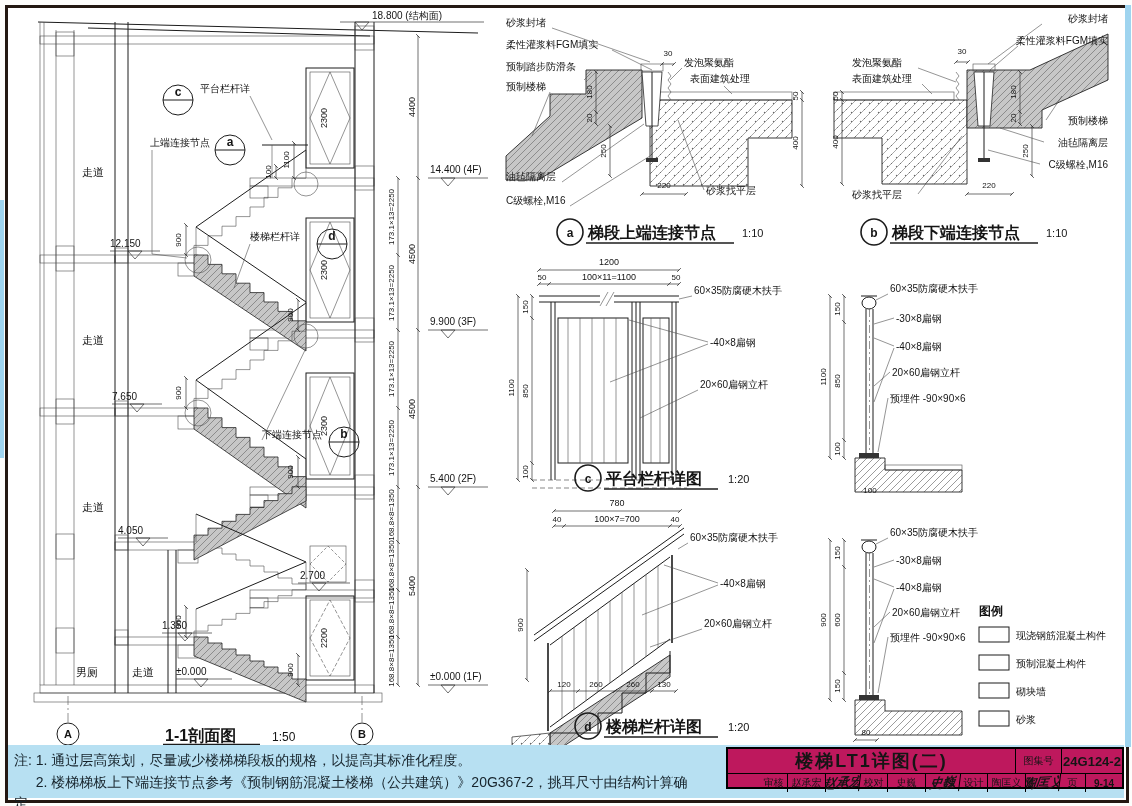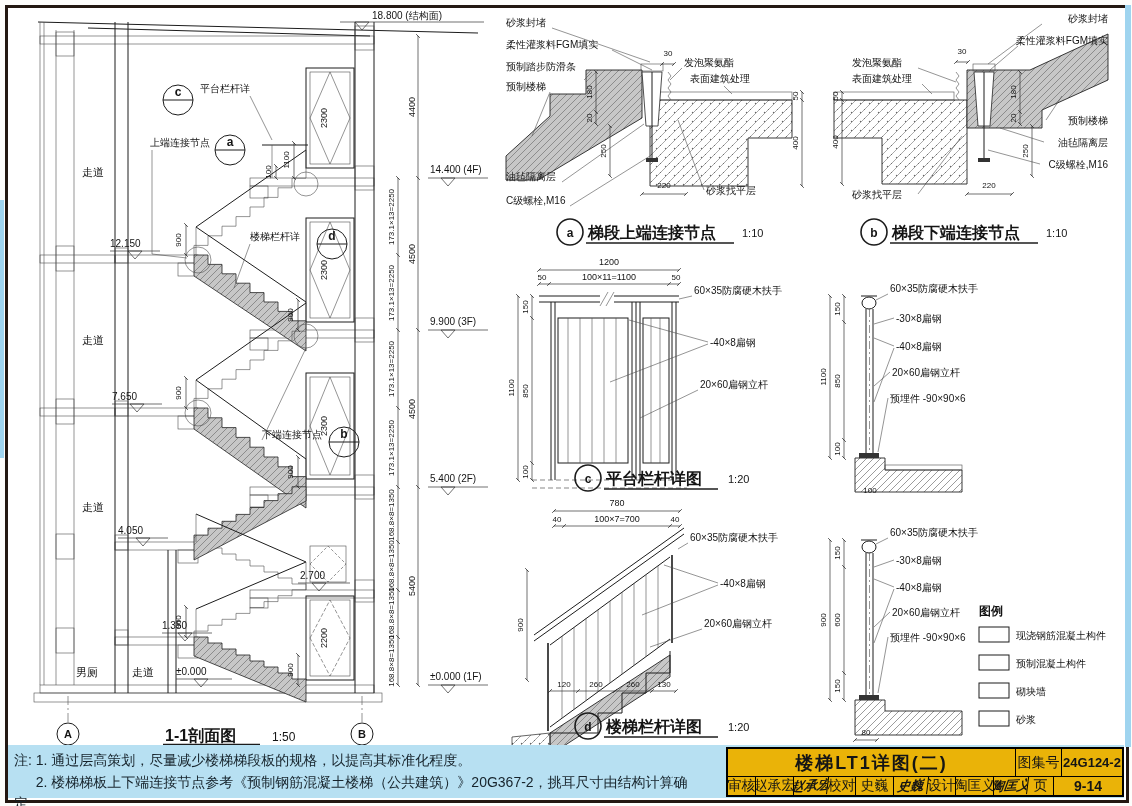--- a/index.html
+++ b/index.html
@@ -13,28 +13,28 @@
   .ln2{stroke:#1c1c1c;stroke-width:1.6;fill:none;}
   .thin{stroke:#4d4d4d;stroke-width:.6;fill:none;}
   .dim{stroke:#333;stroke-width:.7;fill:none;}
   .dash{stroke:#555;stroke-width:.7;fill:none;stroke-dasharray:5 3;}
   .dashdot{stroke:#666;stroke-width:.7;fill:none;stroke-dasharray:9 3 2 3;}
   .t8{font-size:8px;} .t9{font-size:9px;} .t10{font-size:10px;} .t11{font-size:11px;}
   .t12{font-size:12px;} .b{font-weight:700;}
   .ttl{font-size:16px;font-weight:700;}
   .band{position:absolute;left:8px;top:745px;width:1116px;height:53px;background:#b7e0f2;}
   .notes{position:absolute;left:14px;top:750px;width:700px;font-size:14px;line-height:1.55;color:#16232b;}
-  .tb{position:absolute;left:726px;top:747px;width:398px;height:50px;background:#eab308;border:2px solid #000;
+  .tb{position:absolute;left:726px;top:747px;width:398px;height:42px;background:#be185d;border:2px solid #000;
       display:flex;flex-direction:column;box-sizing:border-box;}
   .tb .r1{display:flex;flex:1.55;border-bottom:1.5px solid #000;}
-  .tb .r2{display:flex;flex:1;}
+  .tb .r2{display:flex;flex:1;margin-left:32px;}
   .tb .c{display:flex;align-items:center;justify-content:center;border-right:1.2px solid #000;box-sizing:border-box;overflow:hidden;white-space:nowrap;}
   .tb .c:last-child{border-right:none;}
   .tb-title{flex:0 0 288px;font-size:18px;font-weight:700;letter-spacing:2px;}
-  .tb-lab{font-size:14px;}
+  .tb-lab{font-size:10px;}
   .sig{font-size:13px;font-weight:700;font-style:italic;transform:skewX(-10deg) rotate(-3deg);font-family:"DejaVu Serif","Liberation Serif",serif;}
 </style>
 </head>
 <body>
 
 <svg width="0" height="0" style="position:absolute" aria-hidden="true">
   <defs>
     <pattern id="pd" width="7" height="7" patternUnits="userSpaceOnUse">
       <path d="M0,7 L7,0" stroke="#4a4a4a" stroke-width=".55"></path>
     </pattern>

